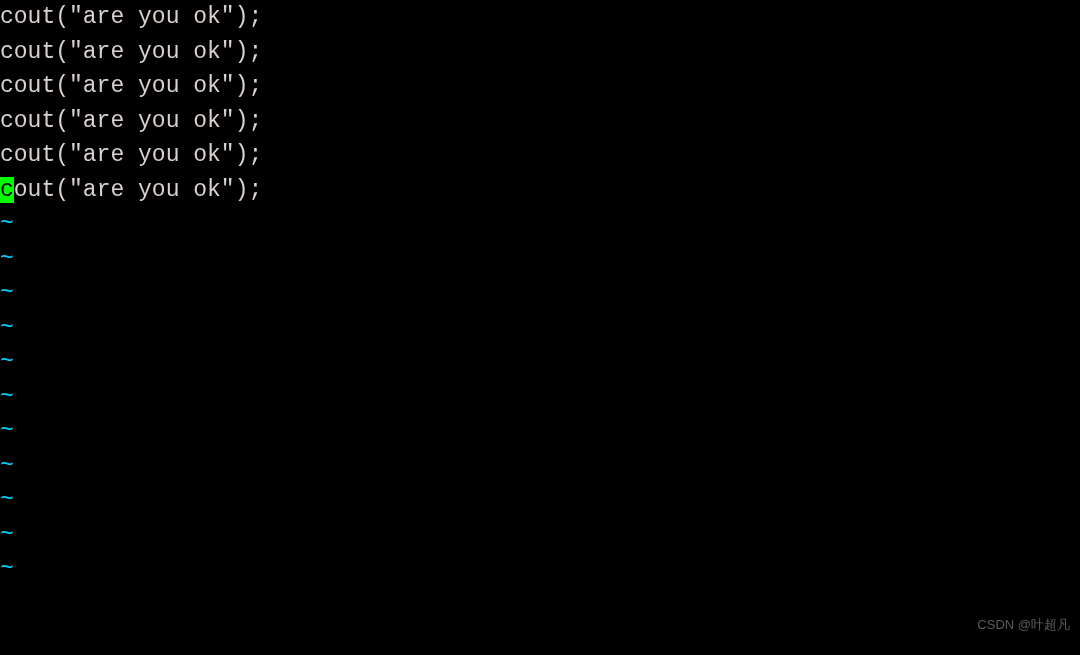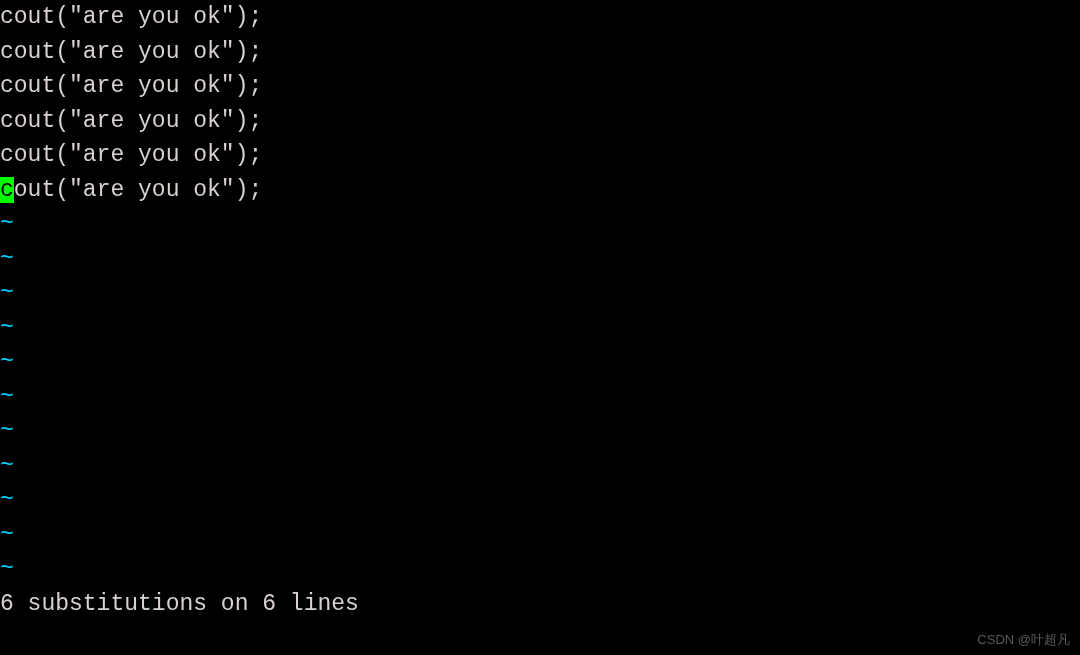--- a/index.html
+++ b/index.html
@@ -33,21 +33,21 @@
     .cursor-char {
       background: #00ff00;
       color: #000000;
     }
     .status-line {
       white-space: pre;
       height: 34.5px;
     }
     .watermark {
       position: absolute;
-      bottom: 6px;
+      bottom: 21px;
       right: 10px;
       color: #5a5a5a;
       font-size: 13px;
       font-family: Arial, sans-serif;
     }
   </style>
 </head>
 <body>
 
 <div class="editor">
@@ -61,16 +61,15 @@
   <div class="tilde-line">~</div>
   <div class="tilde-line">~</div>
   <div class="tilde-line">~</div>
   <div class="tilde-line">~</div>
   <div class="tilde-line">~</div>
   <div class="tilde-line">~</div>
   <div class="tilde-line">~</div>
   <div class="tilde-line">~</div>
   <div class="tilde-line">~</div>
   <div class="tilde-line">~</div>
-  <div class="status-line">6 substitutions on 6 lines</div>
 </div>
 
 <div class="watermark">CSDN @叶超凡</div>
 
 </body></html>

